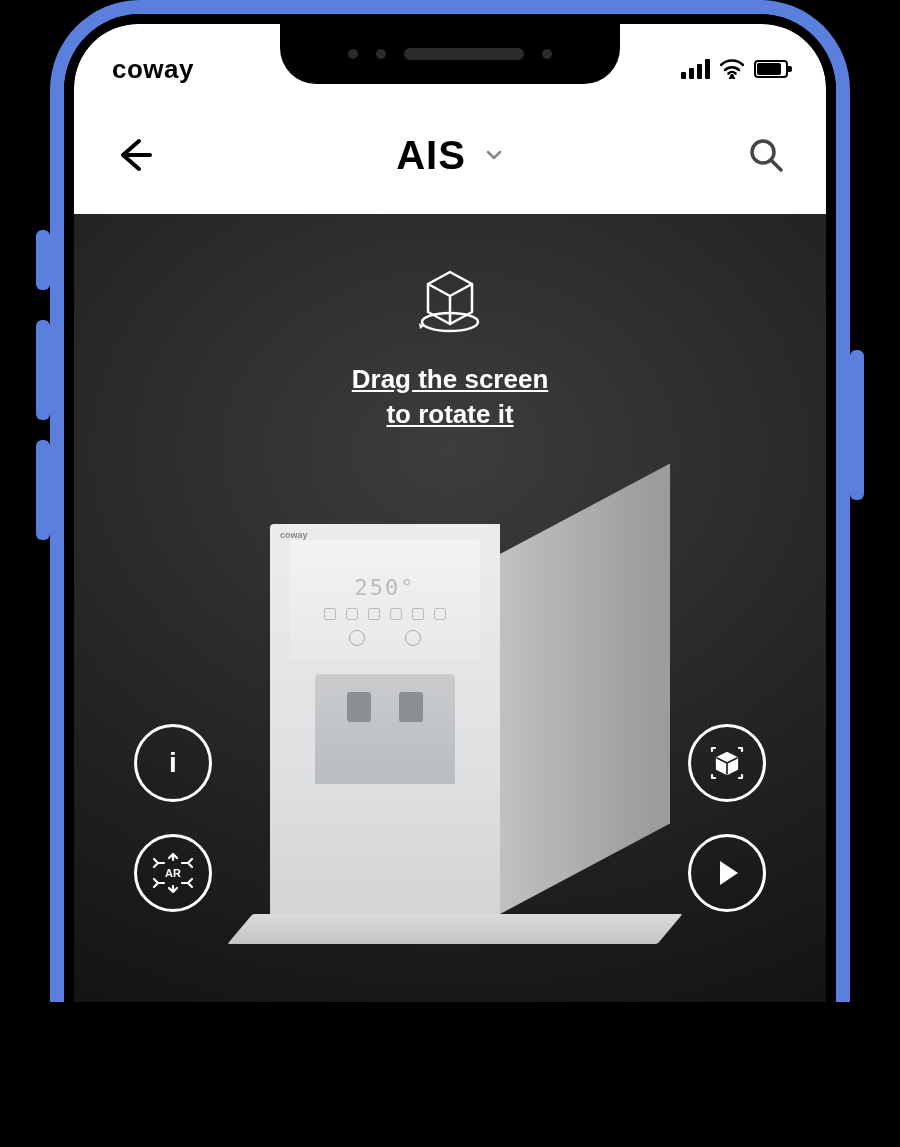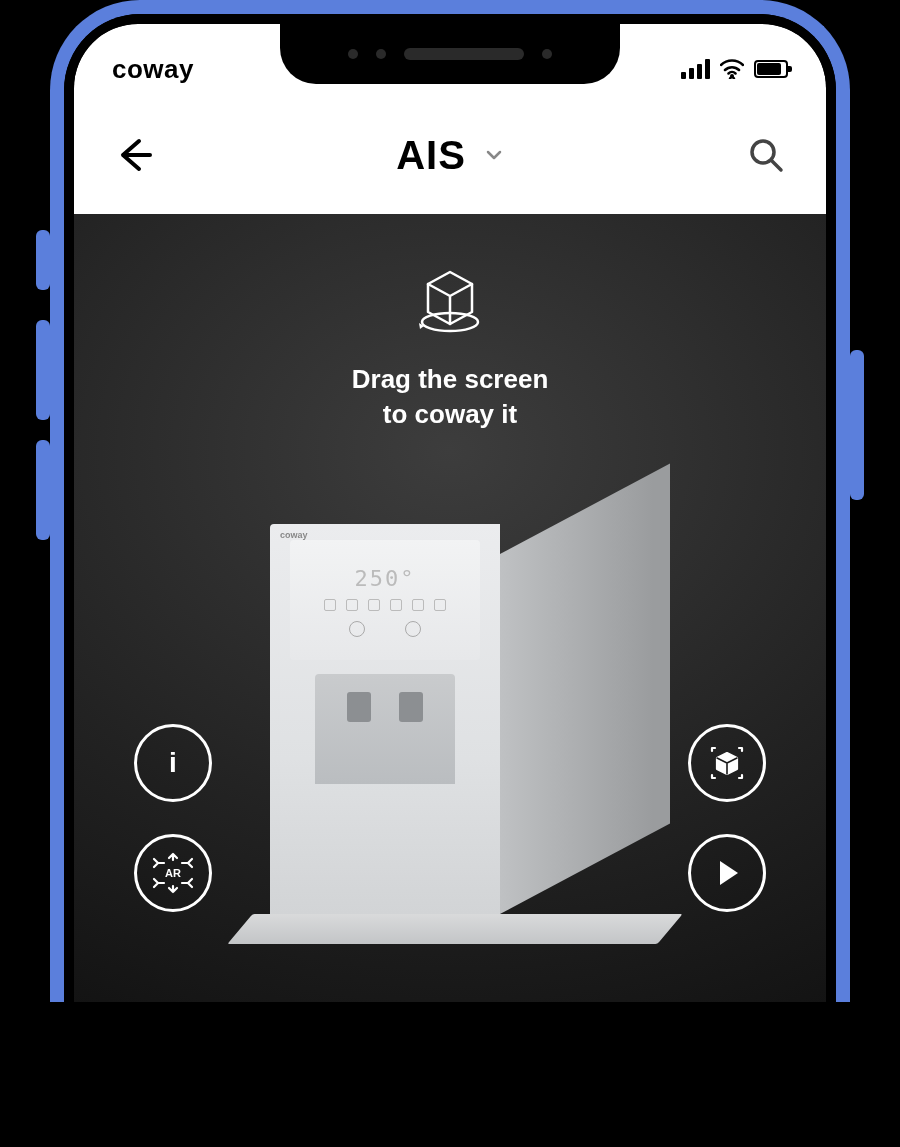--- a/index.html
+++ b/index.html
@@ -87,20 +87,21 @@
   
   .viewer {
     position:absolute; top:190px; left:0; right:0; bottom:0;
     background: radial-gradient(ellipse 120% 90% at 50% 30%, #3d3d3d 0%, #222 55%, #0e0e0e 100%);
   }
 
   .hint {
     position:absolute; top:50px; left:0; right:0;
     display:flex; flex-direction:column; align-items:center; gap:18px;
     color:#fff;
+    text-decoration:underline;
   }
   .hint-text { font-size:26px; font-weight:700; text-align:center; line-height:1.35;}
 
   
   .product-stage {
     position:absolute; left:50%; top:270px; transform:translateX(-50%);
     width:500px; height:500px;
   }
   .unit-tray {
     position:absolute; left:40px; bottom:40px; width:430px; height:30px;
@@ -119,21 +120,21 @@
     background:linear-gradient(#ebecee 0%, #dfe1e3 60%, #d2d4d6 100%);
     border-radius:4px 0 0 0;
   }
   .unit-panel {
     position:absolute; left:20px; top:16px; right:20px; height:120px;
     background:linear-gradient(#f2f3f4,#e7e8ea);
     border-radius:4px;
     display:flex; flex-direction:column; align-items:center; gap:8px; padding:8px;
   }
   .brand-tiny{ position:absolute; left:10px; top:6px; font-size:9px; color:#888; font-weight:700;}
-  .readout { font-family:monospace; font-size:22px; color:#bbb; letter-spacing:2px; margin-top:18px;}
+  .readout { font-family:monospace; font-size:22px; color:#bbb; letter-spacing:2px; margin-top:27px;}
   .icon-row{display:flex; gap:10px;}
   .icon-row .d{width:12px;height:12px;border:1px solid #bbb;border-radius:2px;}
   .big-row{display:flex;gap:40px;margin-top:2px;}
   .big-row .c{width:16px;height:16px;border:1.5px solid #aaa;border-radius:50%;}
   .dispenser{position:absolute;left:50%;top:150px;transform:translateX(-50%);width:140px;height:110px;background:linear-gradient(#c9cbcd,#babdc0);border-radius:4px 4px 0 0;}
   .dispenser::before,.dispenser::after{content:"";position:absolute;top:18px;width:24px;height:30px;background:#8c8f92;border-radius:3px;}
   .dispenser::before{left:32px;} .dispenser::after{right:32px;}
 
   
   .fab {
@@ -214,21 +215,21 @@
           <svg width="80" height="80" viewBox="0 0 80 80">
             <g fill="none" stroke="#fff" stroke-width="2.5" stroke-linejoin="round" stroke-linecap="round">
               <path d="M40 8 L62 20 L62 48 L40 60 L18 48 L18 20 Z"></path>
               <path d="M18 20 L40 32 L62 20 M40 32 L40 60"></path>
               <ellipse cx="40" cy="58" rx="28" ry="9" stroke-dasharray="0"></ellipse>
               <path d="M14 62 l-5 -3 l1 6" fill="#fff" stroke="none"></path>
             </g>
           </svg>
           <div class="hint-text">
             <span>Drag the screen</span><br>
-            <span>to coway it</span>
+            <span>to rotate it</span>
           </div>
         </div>
 
         <div class="product-stage">
           <div class="unit-side"></div>
           <div class="unit-front">
             <div class="brand-tiny">coway</div>
             <div class="unit-panel">
               <div class="readout">250°</div>
               <div class="icon-row">

